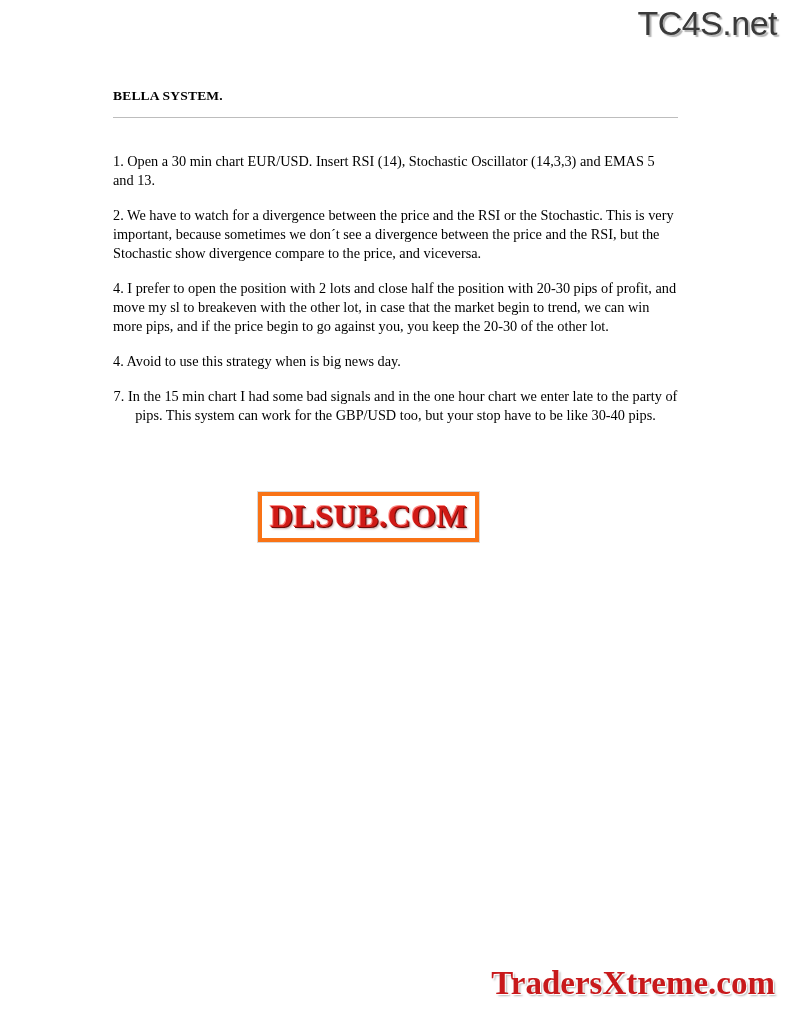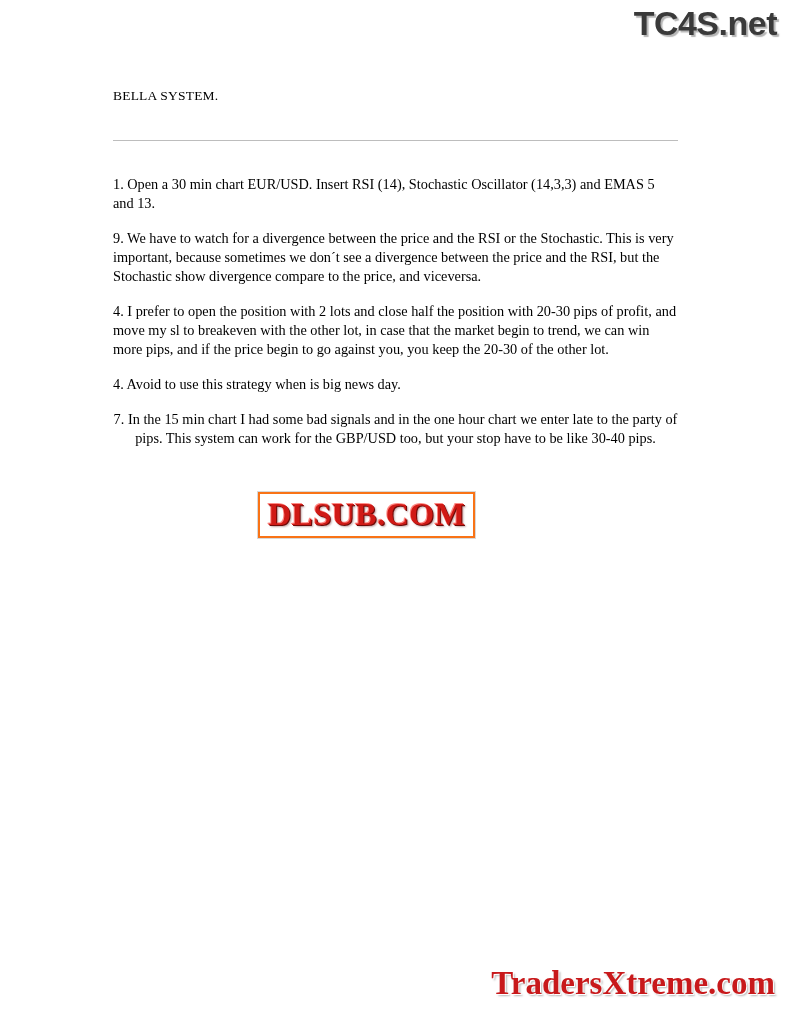--- a/index.html
+++ b/index.html
@@ -15,42 +15,42 @@
     font-family: "Liberation Serif", serif;
     color: #000000;
   }
 
   
   .top-watermark {
     position: absolute;
     top: 4px;
     right: 14px;
     font-family: "Liberation Sans", sans-serif;
-    font-weight: bold;
+    font-weight: normal;
     font-size: 34px;
     color: #3a3a3a;
     letter-spacing: -0.5px;
     text-shadow: 2px 2px 1px rgba(120,120,120,0.55);
     white-space: nowrap;
   }
 
   
   .doc {
     position: absolute;
     left: 113px;
     top: 88px;
     width: 565px;
   }
 
   .doc-title {
     font-family: "Liberation Serif", serif;
-    font-weight: normal;
+    font-weight: bold;
     font-size: 13.5px;
     letter-spacing: 0.2px;
-    margin: 0 0 36px 0;
+    margin: 0 0 13px 0;
   }
 
   .divider {
     border: 0;
     border-top: 1px solid #bdbdbd;
     margin: 0 0 34px 0;
     width: 100%;
   }
 
   .para {
@@ -66,21 +66,21 @@
     position: absolute;
     left: 258px;
     top: 492px;
     font-family: "Liberation Serif", serif;
     font-weight: bold;
     font-size: 32px;
     color: #d01a16;
     letter-spacing: 0.5px;
     padding: 2px 8px 3px 8px;
     background: rgba(255,255,255,0.82);
-    border: 2px solid #f97316;
+    border: 4px solid #f97316;
     box-shadow: 0 0 0 1px rgba(190,190,190,0.6);
     text-shadow:
       1px 1px 0 #6d0a08,
      -1px -1px 0 #ff8a85,
       2px 2px 2px rgba(80,0,0,0.35);
     white-space: nowrap;
   }
 
   
   .footer-watermark {
@@ -103,21 +103,21 @@
 
 <div class="top-watermark">TC4S.net</div>
 
 <div class="doc">
 
   <h1 class="doc-title">BELLA SYSTEM.</h1>
 
   <hr class="divider">
 
   <p class="para">1. Open a 30 min chart EUR/USD. Insert RSI (14), Stochastic Oscillator (14,3,3) and EMAS 5 and 13.</p>
-  <p class="para">9. We have to watch for a divergence between the price and the RSI or the Stochastic. This is very important, because sometimes we don´t see a divergence between the price and the RSI, but the Stochastic show divergence compare to the price, and viceversa.</p>
+  <p class="para">2. We have to watch for a divergence between the price and the RSI or the Stochastic. This is very important, because sometimes we don´t see a divergence between the price and the RSI, but the Stochastic show divergence compare to the price, and viceversa.</p>
   <p class="para">4. I prefer to open the position with 2 lots and close half the position with 20-30 pips of profit, and move my sl to breakeven with the other lot, in case that the market begin to trend, we can win more pips, and if the price begin to go against you, you keep the 20-30 of the other lot.</p>
   <p class="para">4. Avoid to use this strategy when is big news day.</p>
   <p class="para">7. In the 15 min chart I had some bad signals and in the one hour chart we enter late to the party of pips. This system can work for the GBP/USD too, but your stop have to be like 30-40 pips.</p>
 
 </div>
 
 <div class="stamp">DLSUB.COM</div>
 
 <div class="footer-watermark">TradersXtreme.com</div>
 

